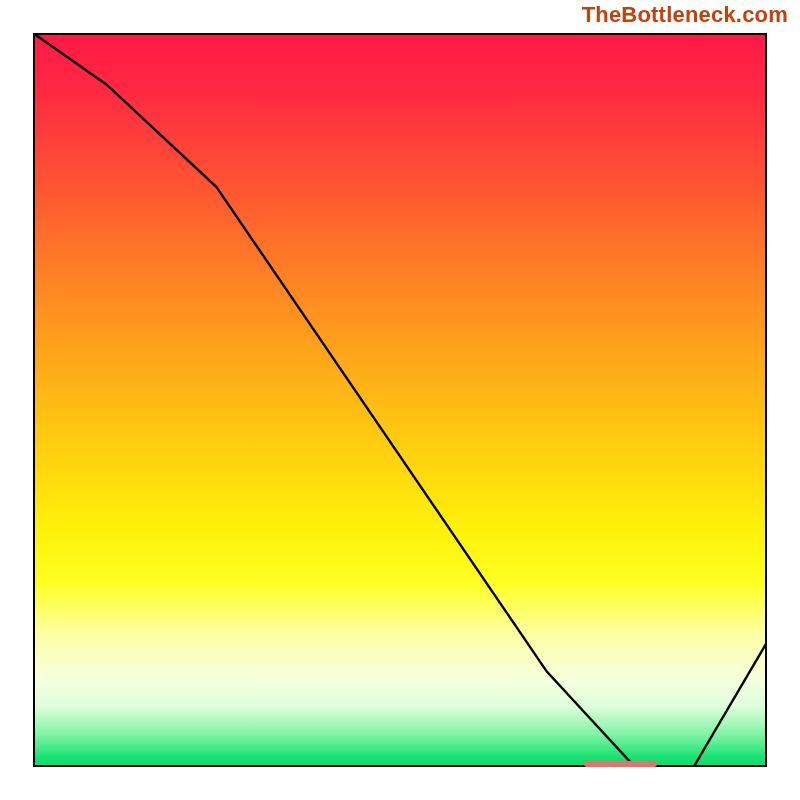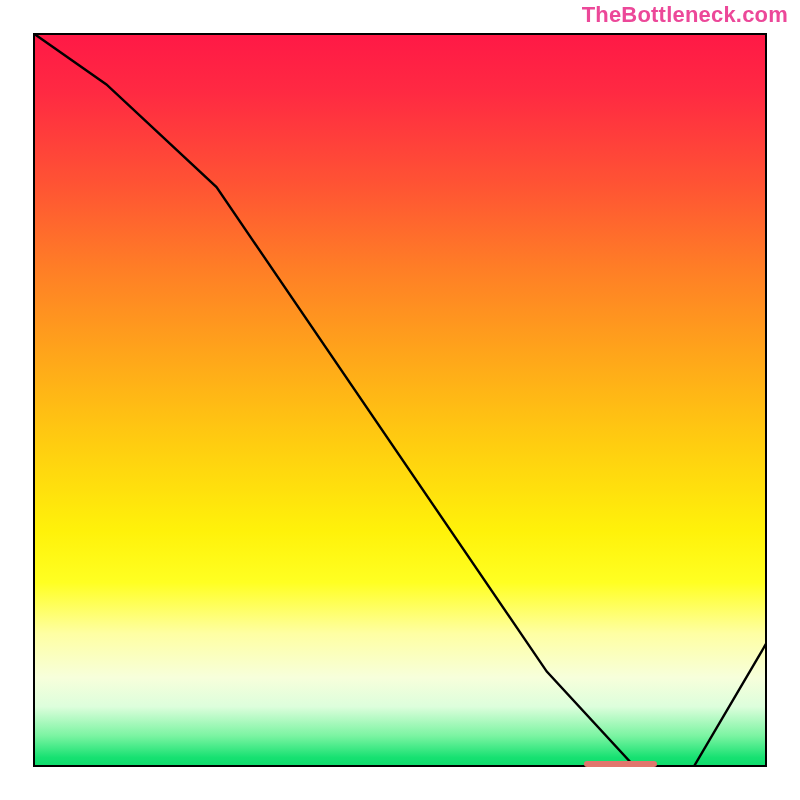--- a/index.html
+++ b/index.html
@@ -10,21 +10,21 @@
     position: relative;
     font-family: Arial, Helvetica, sans-serif;
     overflow: hidden;
   }
   .watermark {
     position: absolute;
     top: 2px;
     right: 12px;
     font-size: 22px;
     font-weight: 600;
-    color: #ec4899;
+    color: #c2410c;
     letter-spacing: 0.2px;
   }
   .plot-box {
     position: absolute;
     left: 33px;
     top: 33px;
     width: 734px;
     height: 734px;
     border: 2px solid #000;
     box-sizing: border-box;

